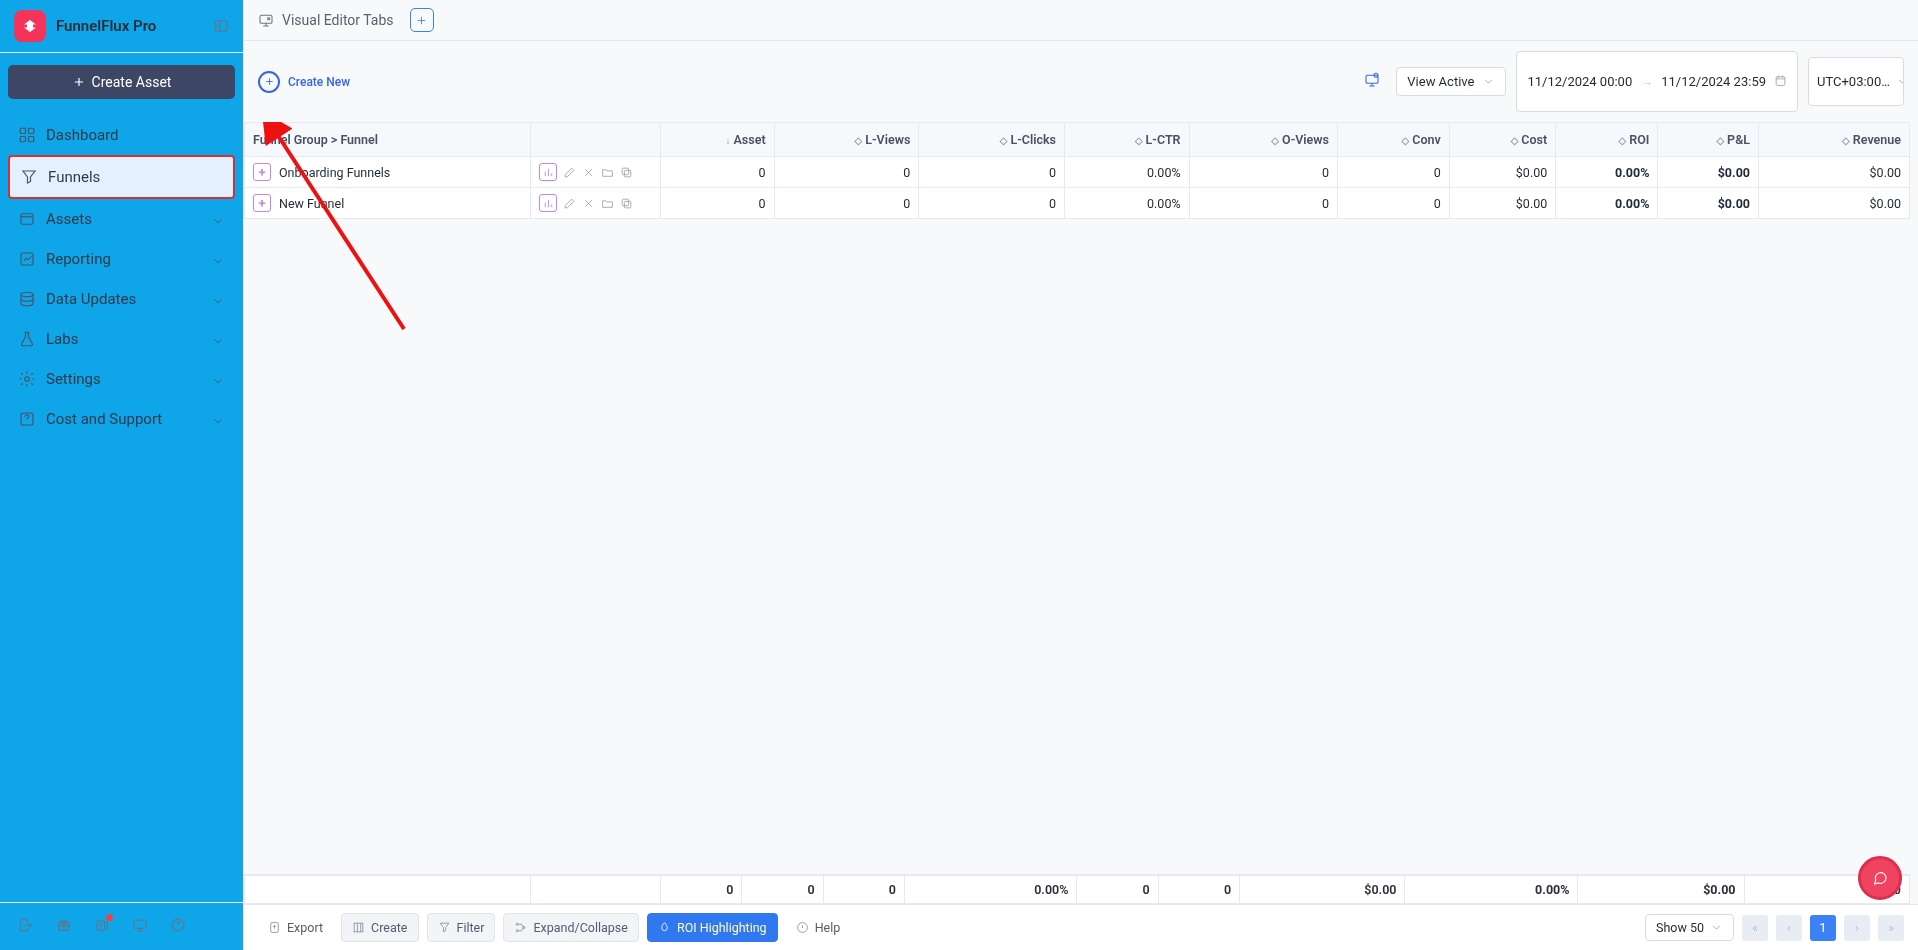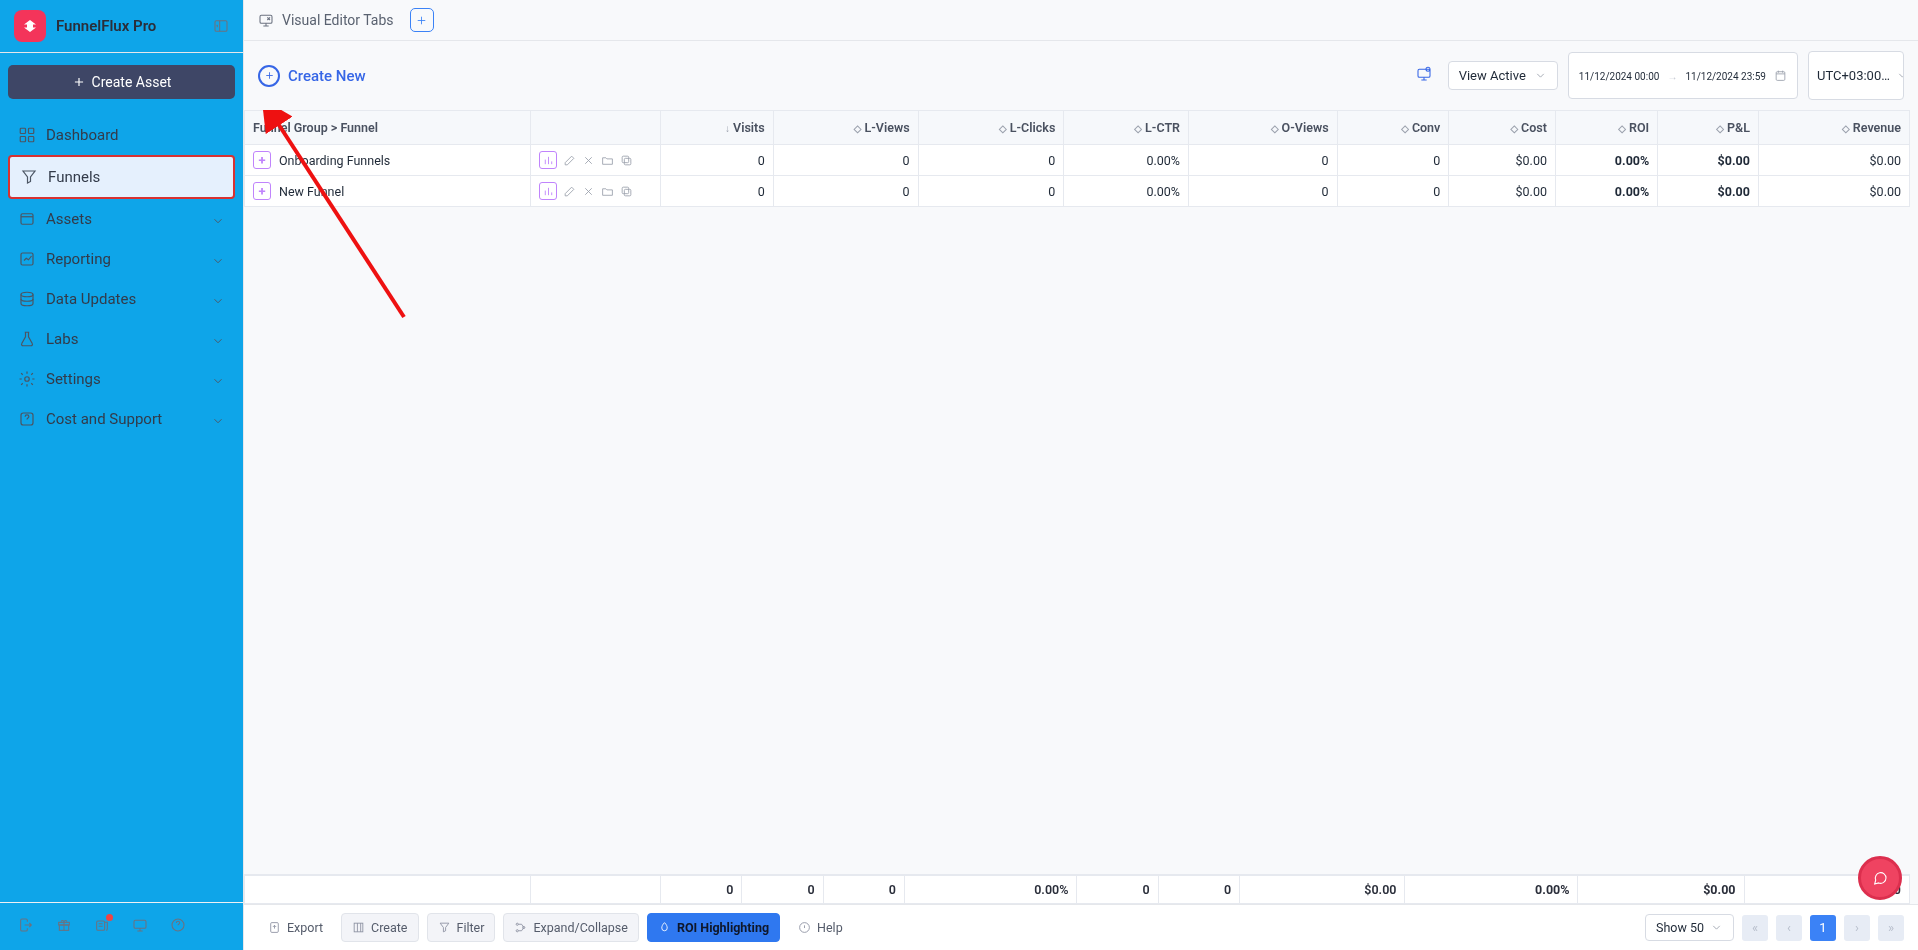--- a/index.html
+++ b/index.html
@@ -25,26 +25,26 @@
 .sidebar-foot .dot { position: absolute; top: -3px; right: -3px; width: 7px; height: 7px; background: #ef4444; border-radius: 50%; }
 
 
 .main { flex: 1; display: flex; flex-direction: column; background: #f8f9fb; min-width: 0; }
 .topbar { display: flex; align-items: center; gap: 10px; padding: 8px 14px; border-bottom: 1px solid #e5e7eb; background: #f8f9fb; }
 .topbar .tab-btn { display: flex; align-items: center; gap: 8px; color: #5a6270; font-size: 14px; }
 .topbar .add-tab { width: 24px; height: 24px; border: 1.5px solid #3b82f6; border-radius: 5px; display: flex; align-items: center; justify-content: center; margin-left: 6px; }
 .topbar .add-tab svg { stroke: #3b82f6; }
 
 .toolbar { display: flex; align-items: center; padding: 10px 14px; gap: 10px; }
-.create-new { display: flex; align-items: center; gap: 8px; color: #3666e6; font-size: 15px; font-weight: 500; cursor: pointer; }
+.create-new { display: flex; align-items: center; gap: 8px; color: #3666e6; font-size: 12px; font-weight: 500; cursor: pointer; }
 .create-new .circ { width: 22px; height: 22px; border: 2px solid #3666e6; border-radius: 50%; display: flex; align-items: center; justify-content: center; }
 .spacer { flex: 1; }
 .screen-icon { color: #3666e6; margin-right: 6px; }
 .view-active { background: #fff; border: 1px solid #d7dbe3; border-radius: 4px; padding: 6px 10px; display: flex; align-items: center; gap: 8px; font-size: 13px; cursor: pointer; }
-.date-range { background: #fff; border: 1px solid #d7dbe3; border-radius: 4px; padding: 16px 10px; display: flex; align-items: flex-end; gap: 8px; font-size: 10px; }
+.date-range { background: #fff; border: 1px solid #d7dbe3; border-radius: 4px; padding: 22px 10px; display: flex; align-items: flex-start; gap: 8px; font-size: 13px; }
 .date-range .arrow { color: #c3c7d0; }
 .tz-select { background: #fff; border: 1px solid #d7dbe3; border-radius: 4px; padding: 16px 8px; display: flex; align-items: center; gap: 6px; font-size: 13px; cursor: pointer; white-space: nowrap; max-width: 96px; overflow: hidden; }
 
 
 .table-wrap { flex: 1; overflow: auto; padding: 0 8px 0 0; position: relative; }
 table { border-collapse: collapse; width: 100%; background: #fff; }
 th, td { border: 1px solid #e6e9ef; padding: 6px 8px; font-size: 12.5px; white-space: nowrap; }
 th { background: #f6f8fb; font-weight: 600; color: #4a5160; text-align: right; height: 34px; }
 th.left { text-align: left; }
 td { height: 28px; text-align: right; }
@@ -55,21 +55,21 @@
 .chart-ic { width: 18px; height: 18px; border: 1px solid #c084fc; border-radius: 3px; display: inline-flex; align-items: center; justify-content: center; }
 .totals-row { background: #fff; border-top: 2px solid #e6e9ef; }
 .totals-row td { font-weight: 600; color: #2a2e3a; }
 
 
 .annot-arrow { position: absolute; left: 15px; top: -8px; pointer-events: none; z-index: 50; }
 
 
 .footer { display: flex; align-items: center; gap: 8px; padding: 8px 14px; border-top: 1px solid #e5e7eb; background: #fff; }
 .fbtn { background: #f3f4f8; border: 1px solid #e1e4ea; border-radius: 4px; padding: 6px 10px; display: flex; align-items: center; gap: 6px; font-size: 12.5px; color: #555c6b; cursor: pointer; }
-.fbtn.primary { background: #2f78f0; color: #0f172a; border-color: #2f78f0; font-weight: bold; }
+.fbtn.primary { background: #2f78f0; color: #fef9c3; border-color: #2f78f0; }
 .fbtn.ghost { background: transparent; border: none; }
 .footer .spacer { flex: 1; }
 .page-select { background: #fff; border: 1px solid #d7dbe3; border-radius: 4px; padding: 5px 10px; display: flex; align-items: center; gap: 6px; font-size: 12.5px; }
 .pg { width: 26px; height: 26px; background: #e7ecf5; border-radius: 3px; display: flex; align-items: center; justify-content: center; color: #b8bfcc; }
 .pg.active { background: #3b82f6; color: #fff; }
 
 
 .chat-fab { position: absolute; right: 16px; bottom: 50px; width: 44px; height: 44px; border-radius: 50%; background: #ef4361; border: 3px solid #dc2f4e; display: flex; align-items: center; justify-content: center; }
 .chat-fab svg { stroke: #fff; fill: none; }
 
@@ -271,21 +271,21 @@
             </marker>
           </defs>
         <line x1="145" y1="215" x2="18" y2="20" stroke="#e11" stroke-width="4" marker-end="url(#ah)"></line>
       </svg>
 
       <table>
         <thead>
           <tr>
             <th class="left" style="width:286px">Funnel Group &gt; Funnel</th>
             <th style="width:130px"></th>
-            <th><span class="sort">↓</span><span>Visits</span></th>
+            <th><span class="sort">↓</span><span>Asset</span></th>
             <th><span class="sort">◇</span><span>L-Views</span></th>
             <th><span class="sort">◇</span><span>L-Clicks</span></th>
             <th><span class="sort">◇</span><span>L-CTR</span></th>
             <th><span class="sort">◇</span><span>O-Views</span></th>
             <th><span class="sort">◇</span><span>Conv</span></th>
             <th><span class="sort">◇</span><span>Cost</span></th>
             <th><span class="sort">◇</span><span>ROI</span></th>
             <th><span class="sort">◇</span><span>P&amp;L</span></th>
             <th><span class="sort">◇</span><span>Revenue</span></th>
           </tr>

